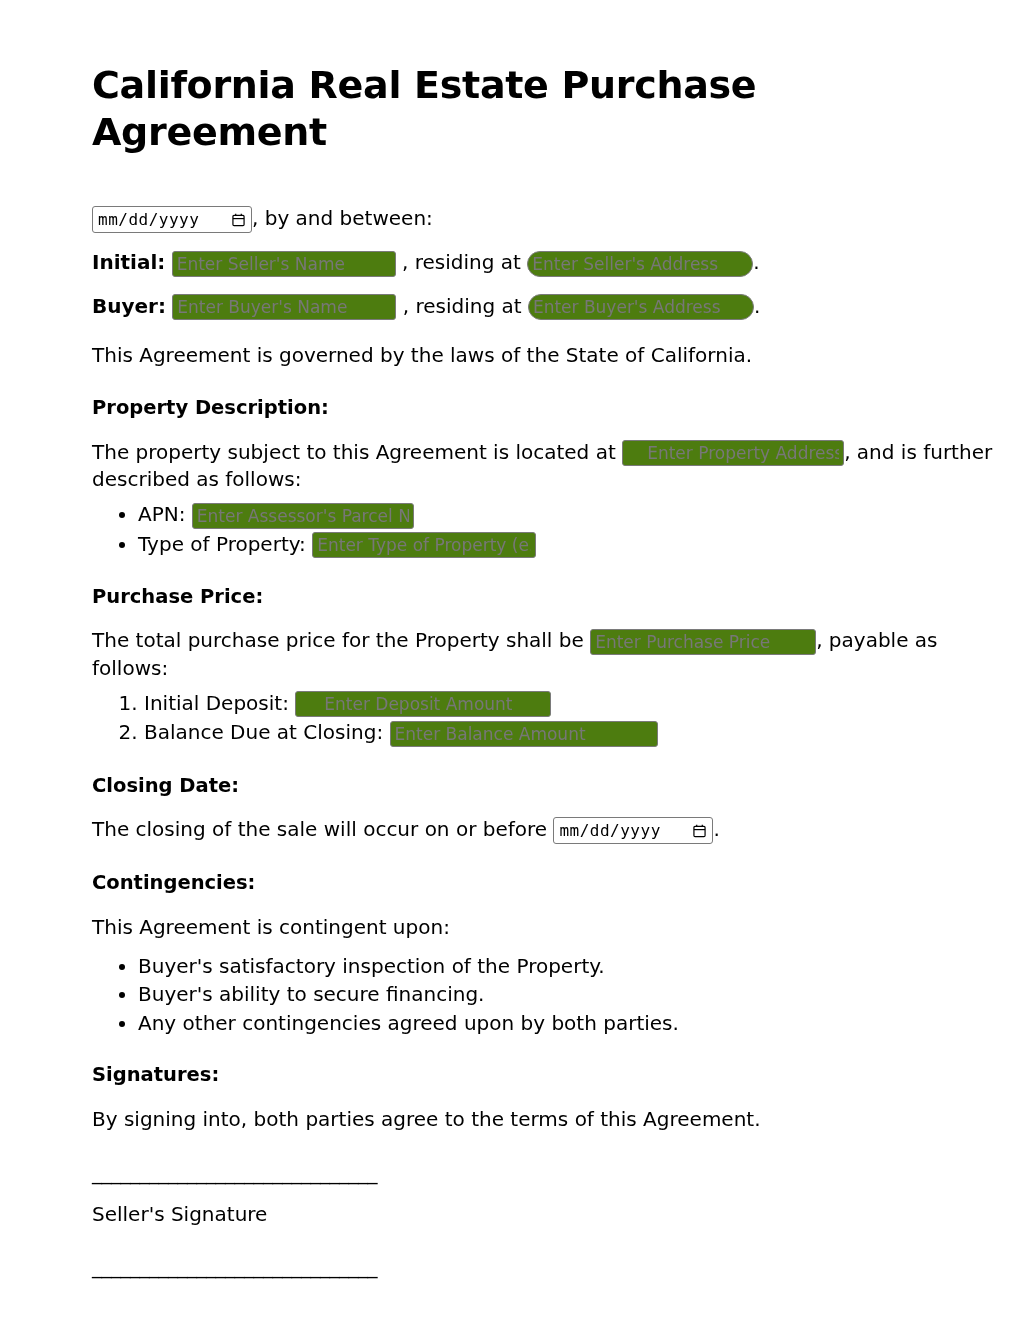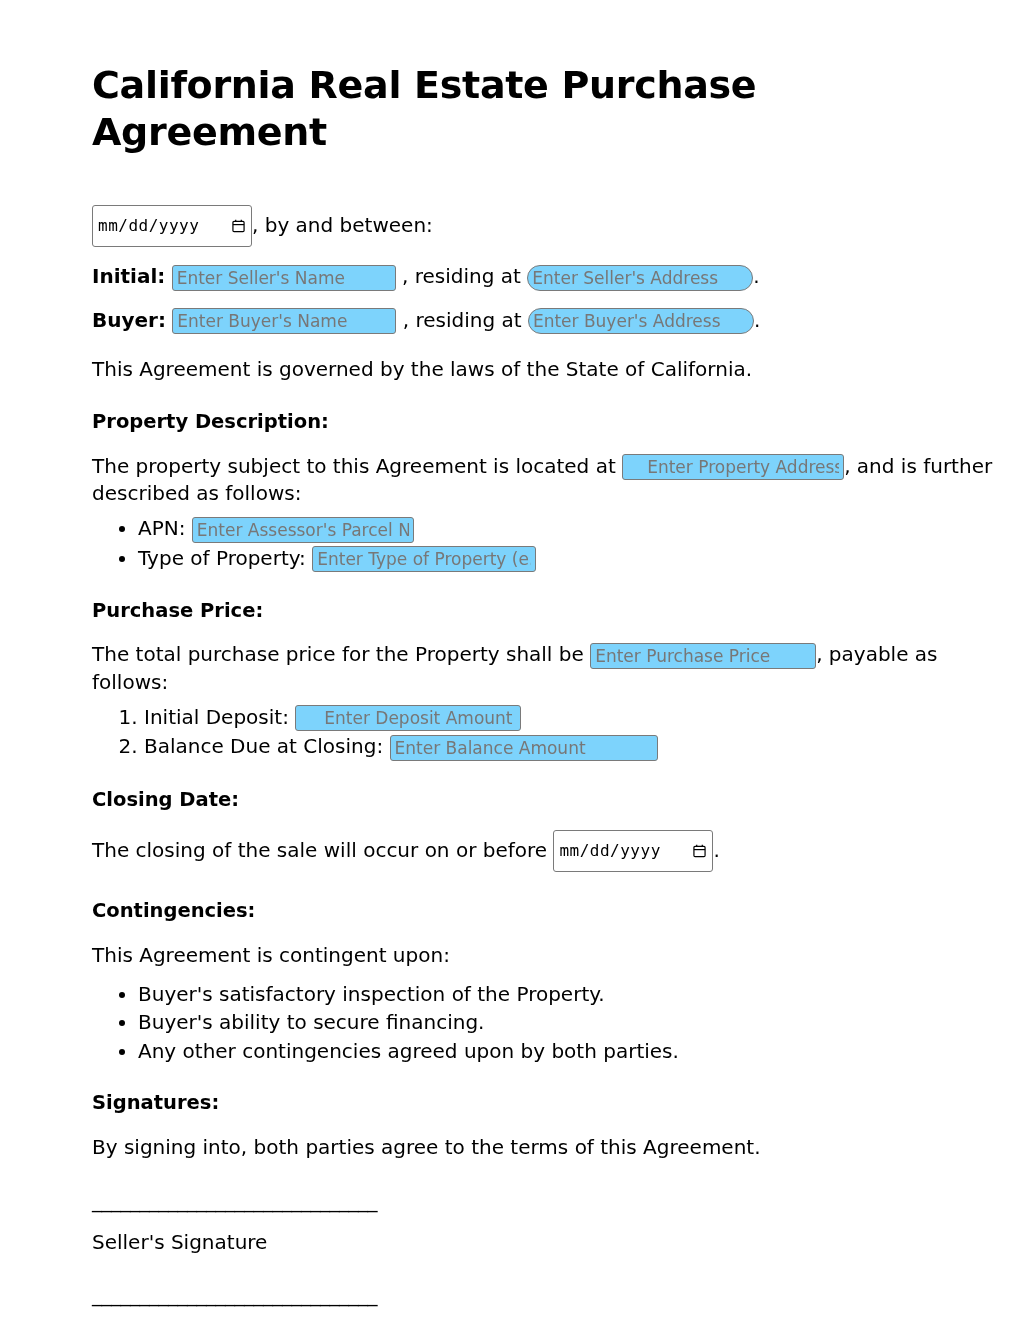--- a/index.html
+++ b/index.html
@@ -89,57 +89,57 @@
     font-size: 20px;
     line-height: 1.33;
     margin: 0 0 2px 0;
   }
 
   
   input.field {
     font-family: "DejaVu Sans", "Liberation Sans", sans-serif;
     font-size: 17px;
     color: #000;
-    background: #7dd3fc;
+    background: #4d7c0f;
     border: 1px solid #7a7a7a;
     border-radius: 3px;
     padding: 2px 4px;
     box-sizing: border-box;
     vertical-align: middle;
     height: 26px;
     line-height: 20px;
   }
   input.field::placeholder {
     color: #777777;
     opacity: 1;
   }
   input.w-name    { width: 224px; }
   input.w-address { width: 226px; border-radius: 13px; }
   input.w-prop    { width: 222px; padding-left: 24px; }
   input.w-apn     { width: 222px; }
   input.w-type    { width: 224px; }
   input.w-price   { width: 226px; }
-  input.w-deposit { width: 226px; padding-left: 28px; }
+  input.w-deposit { width: 256px; padding-left: 28px; }
   input.w-balance { width: 268px; }
 
   
   .date-input {
     display: inline-flex;
     align-items: center;
     justify-content: space-between;
     font-family: "DejaVu Sans Mono", "Liberation Mono", monospace;
     font-size: 16px;
     color: #000;
     background: #ffffff;
     border: 1px solid #7a7a7a;
     border-radius: 3px;
     padding: 2px 6px 2px 5px;
     box-sizing: border-box;
     vertical-align: middle;
-    height: 42px;
+    height: 27px;
     width: 160px;
   }
   .date-input .dtext {
     letter-spacing: 0.5px;
     white-space: nowrap;
   }
   .cal-icon {
     width: 13px;
     height: 14px;
     flex: 0 0 auto;

